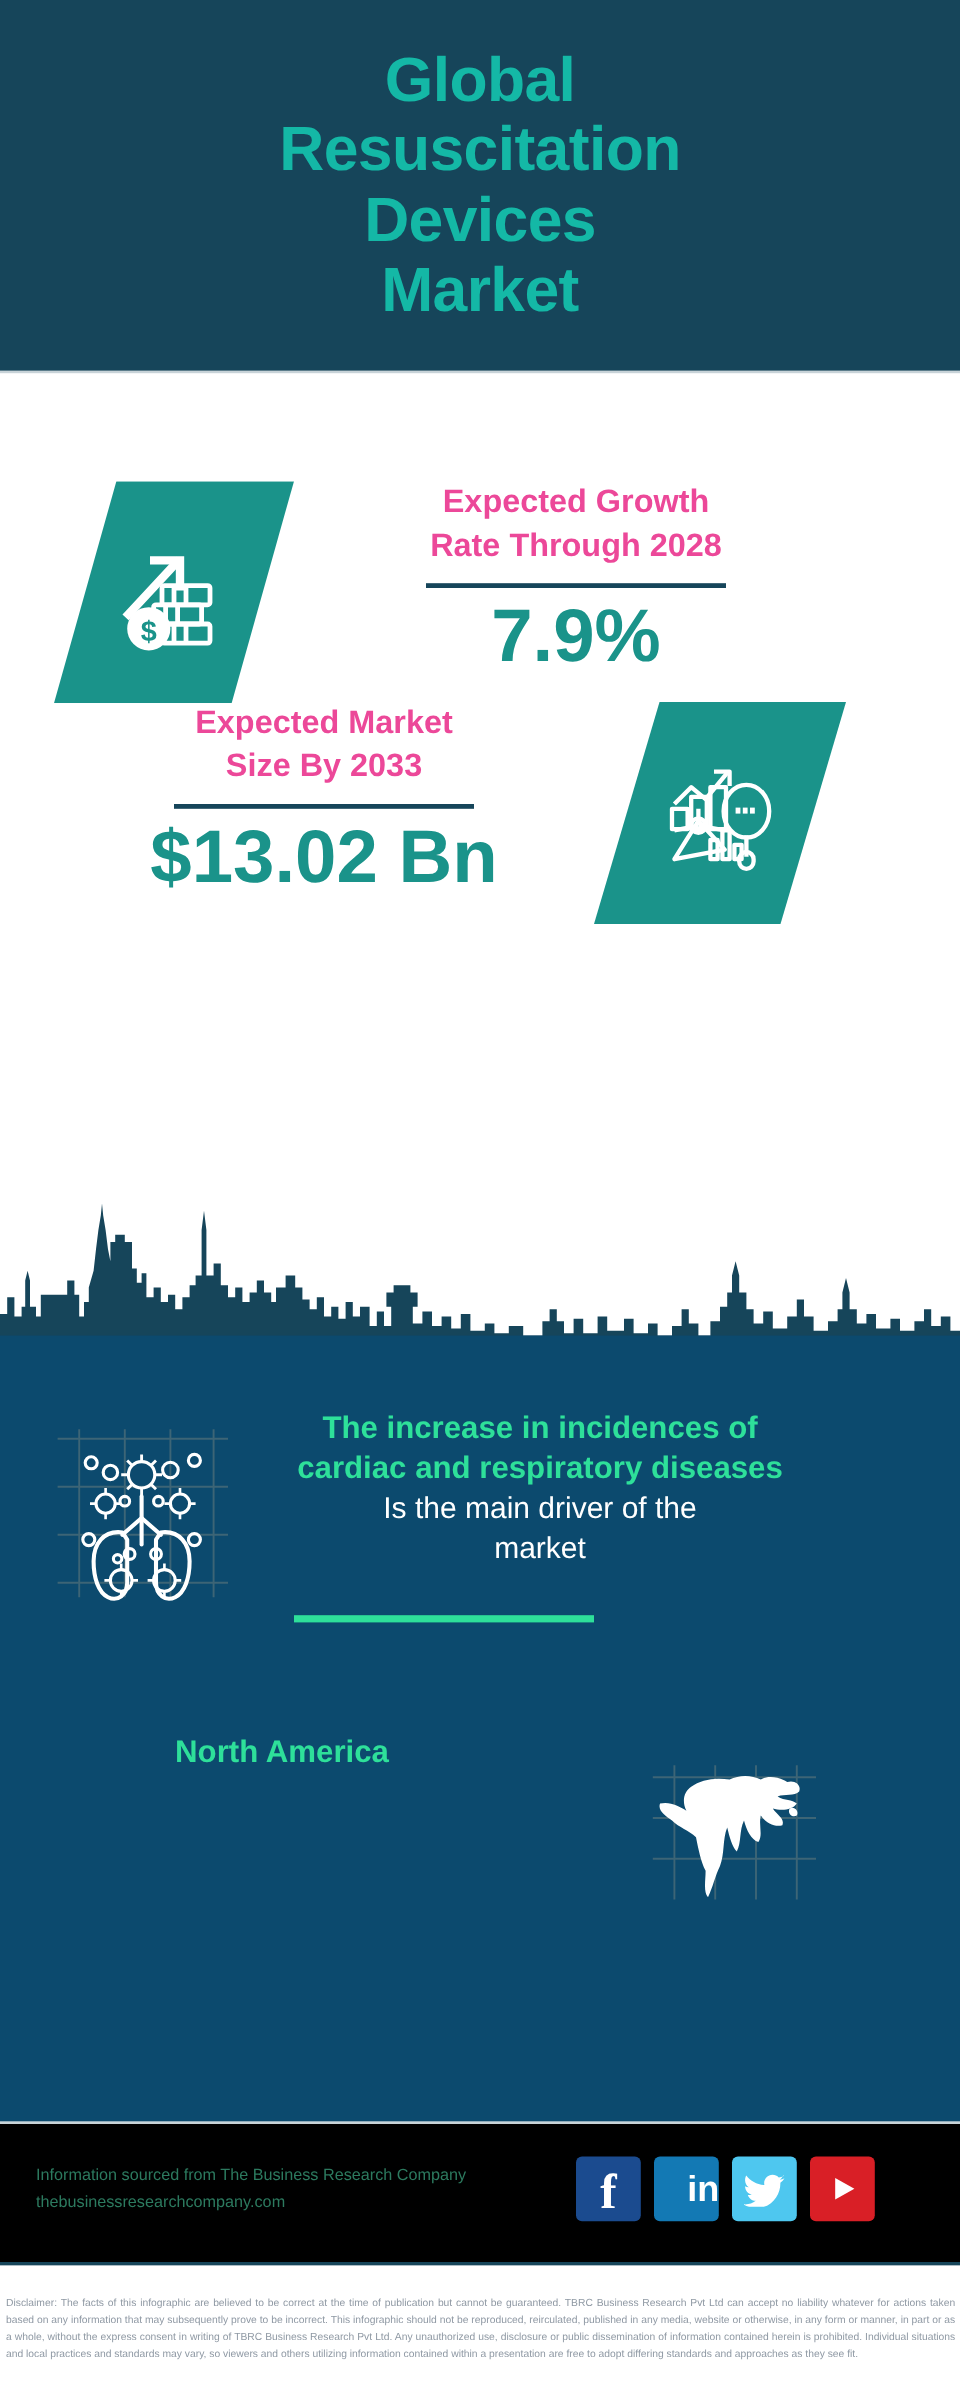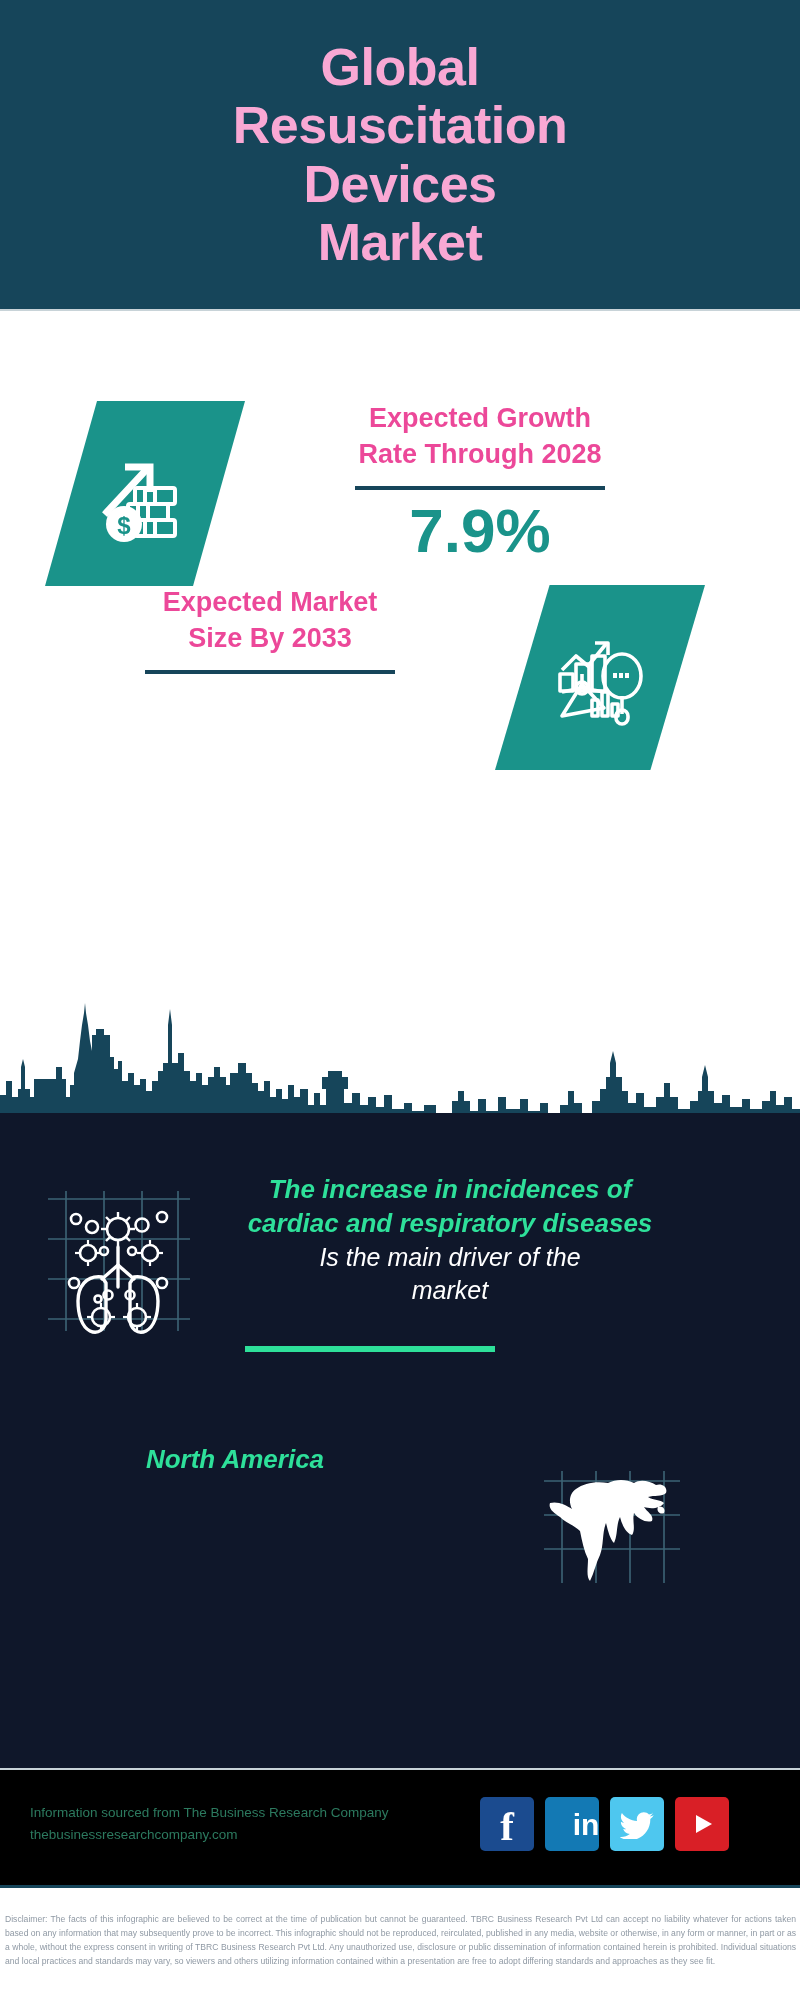--- a/index.html
+++ b/index.html
@@ -12,21 +12,21 @@
   }
   .page { width:800px; height:2000px; position:relative; background:#fff; }
 
   
   .header {
     position:absolute; left:0; top:0; width:800px; height:309px;
     background:#16455a;
     display:flex; align-items:center; justify-content:center;
   }
   .header-title {
-    color:#f9a8d4;
+    color:#14b8a6;
     font-size:52px;
     font-weight:bold;
     line-height:1.12;
     text-align:center;
     letter-spacing:-0.5px;
     width:640px;
   }
   .header-rule {
     position:absolute; left:0; top:309px; width:800px; height:2px;
     background:#c8d3d8;
@@ -68,22 +68,21 @@
     clip-path:polygon(26% 0%, 100% 0%, 74% 100%, 0% 100%);
   }
 
   
   .skyline { position:absolute; left:0; top:985px; width:800px; height:130px; }
   .skyline svg { display:block; width:800px; height:130px; }
 
   
   .dark {
     position:absolute; left:0; top:1113px; width:800px; height:655px;
-    background:#0f172a;
-    font-style:italic;
+    background:#0c4a6e;
   }
   .driver-row {
     position:absolute; left:0; top:60px; width:800px; height:200px;
   }
   .icon-lungs { position:absolute; left:38px; top:14px; width:160px; height:145px; }
   .driver-text {
     position:absolute; left:230px; top:0px; width:440px; text-align:center;
   }
   .hl-green { color:#2ee09a; font-size:26px; font-weight:bold; line-height:1.3; }
   .plain-white { color:#ffffff; font-size:25px; line-height:1.32; }
@@ -191,20 +190,21 @@
     </div>
   </div>
 
   <div class="stat2">
     <div class="stat2-text">
       <div class="stat-label">
         <div>Expected Market</div>
         <div>Size By 2033</div>
       </div>
       <div class="stat-divider"></div>
+      <div class="stat-value">$13.02 Bn</div>
     </div>
     <div class="para para2">
       <svg width="104" height="104" viewBox="0 0 104 104" aria-hidden="true">
         <g fill="none" stroke="#ffffff" stroke-width="3.6" stroke-linejoin="round">
 
           <polyline points="14,44 28,30 40,40 58,18"></polyline>
           <polyline points="47,17 60,17 60,29"></polyline>
 
           <rect x="12" y="48" width="13" height="17"></rect>
           <rect x="28" y="38" width="13" height="27"></rect>

